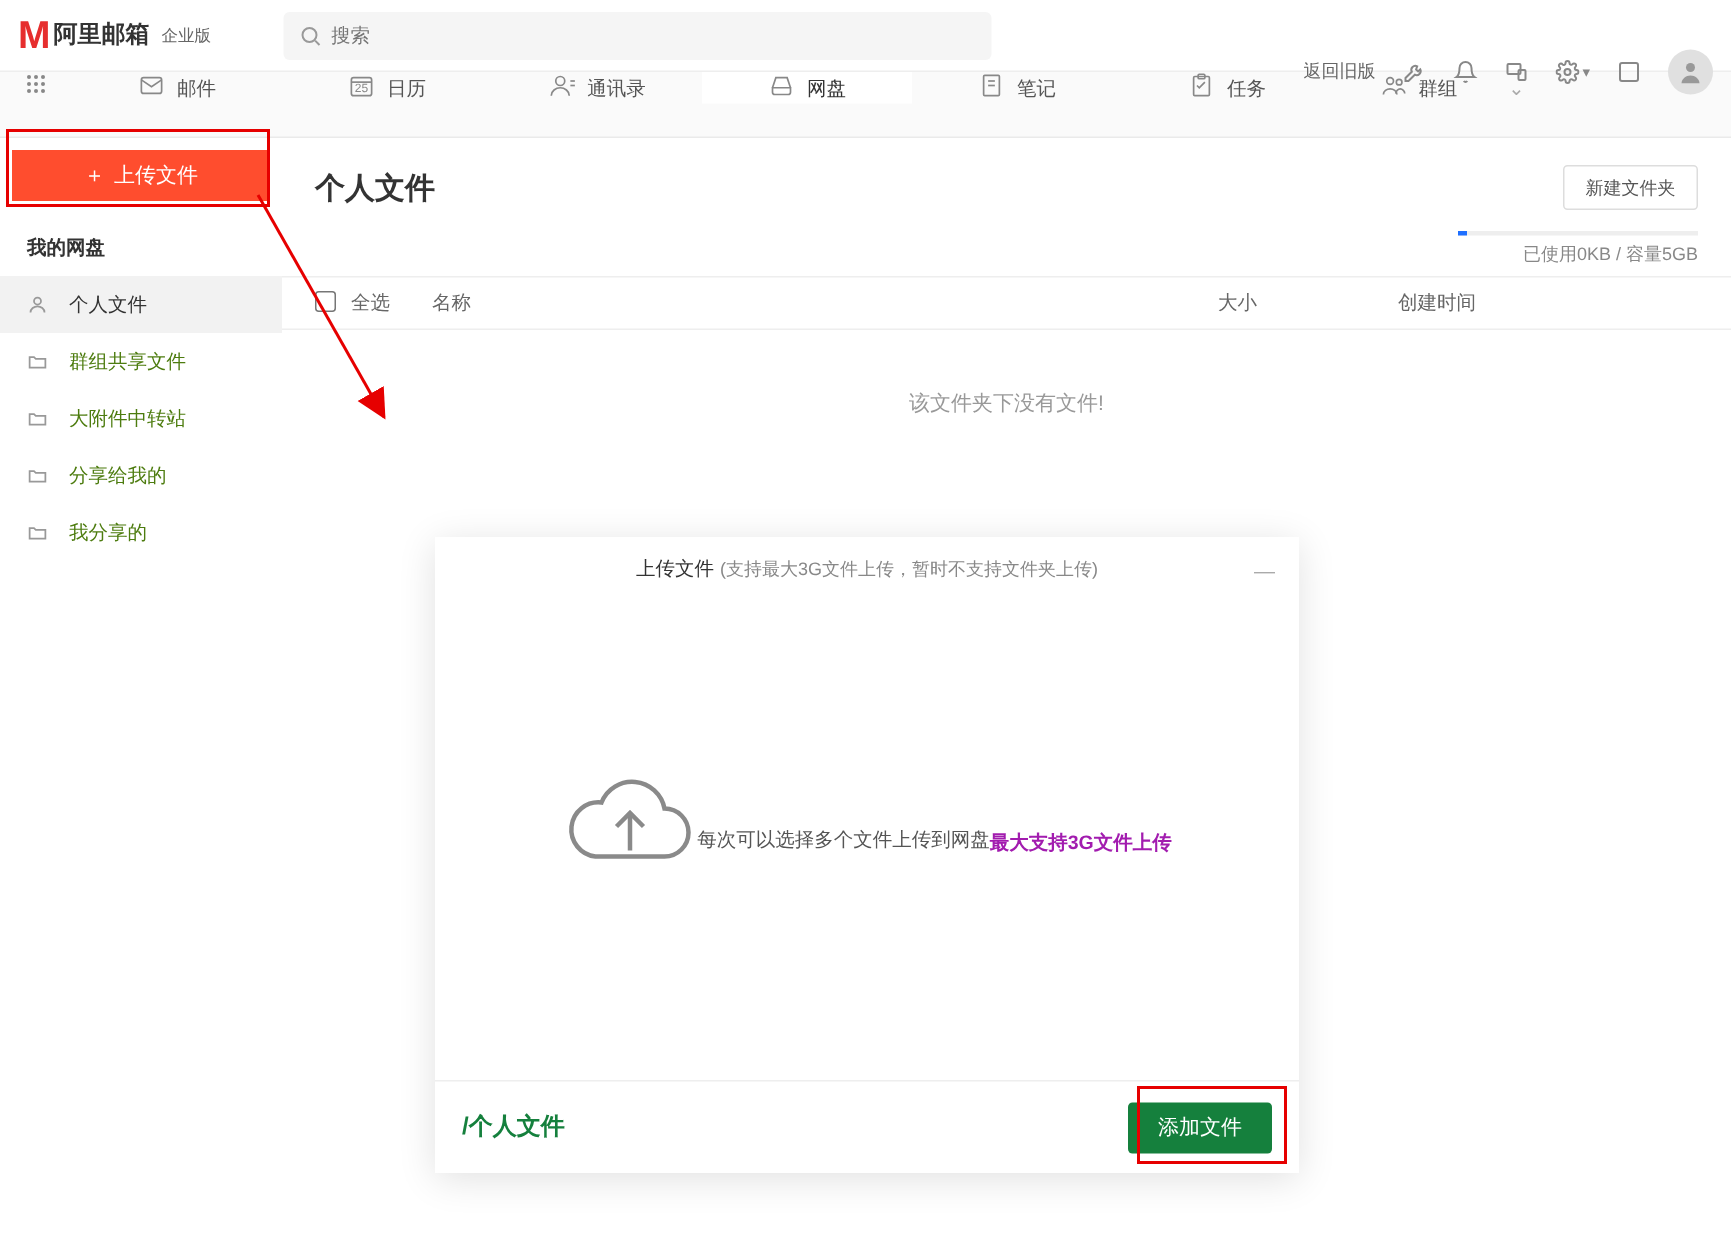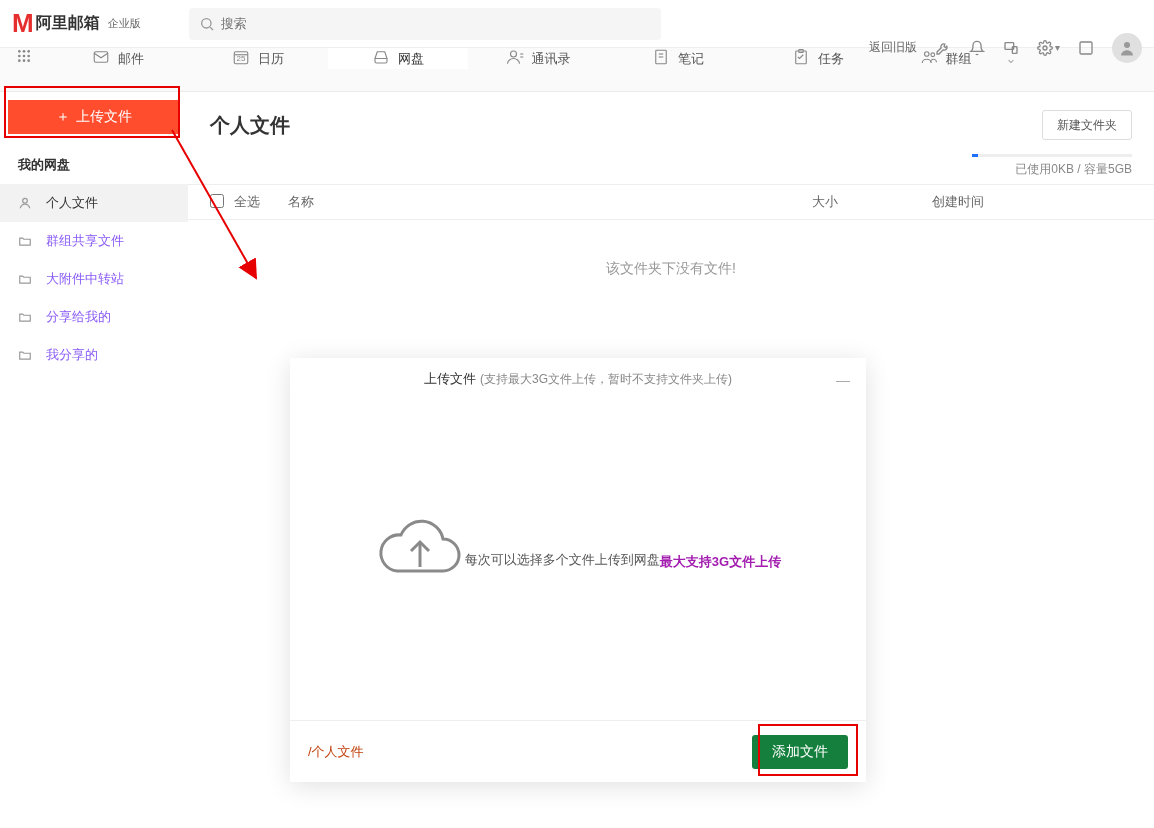--- a/index.html
+++ b/index.html
@@ -29,21 +29,21 @@
 .navtab.group { flex: 0 0 160px; justify-content: center; }
 .chev { margin-left: 26px; color:#aaa; }
 
 
 .main { display: flex; height: calc(828px - 48px - 44px); }
 .sidebar { width: 188px; padding-top: 0; }
 .upload-btn-wrap { padding: 8px; position: relative; }
 .upload-btn { width: 100%; height: 34px; background: #ff4d2e; color: #fff; border: none; font-size: 14px; display: flex; align-items: center; justify-content: center; gap: 6px; cursor: pointer; }
 .annot-box1 { position: absolute; border: 2px solid #e60000; left: 4px; top: -6px; width: 176px; height: 52px; pointer-events: none; }
 .side-title { font-size: 13px; font-weight: bold; padding: 14px 18px 10px; }
-.side-item { height: 38px; display: flex; align-items: center; gap: 12px; padding: 0 18px; color: #8b5cf6; cursor: pointer; }
+.side-item { height: 38px; display: flex; align-items: center; gap: 12px; padding: 0 18px; color: #4d7c0f; cursor: pointer; }
 .side-item.active { background: #f2f2f2; color: #333; }
 .side-item .ic { color: #999; width: 16px; display:flex; }
 
 
 .content { flex: 1; padding: 0 0 0 0; position: relative; }
 .content-head { display: flex; align-items: center; padding: 18px 22px 10px; }
 .page-title { font-size: 20px; font-weight: bold; }
 .new-folder-btn { margin-left: auto; height: 30px; padding: 0 14px; border: 1px solid #ddd; background: #fff; border-radius: 3px; font-size: 12px; color: #555; cursor: pointer; }
 .quota-row { text-align: right; padding: 4px 22px 6px; font-size: 12px; color: #888; }
 .quota-bar { height: 3px; background: #eee; margin: 0 0 4px auto; width: 160px; position: relative; }
@@ -62,21 +62,21 @@
 
 .dialog { position: absolute; left: 290px; top: 358px; width: 576px; height: 424px; background: #fff; box-shadow: 0 4px 24px rgba(0,0,0,0.12); display: flex; flex-direction: column; }
 .dlg-head { height: 42px; display: flex; align-items: center; justify-content: center; position: relative; font-size: 13px; }
 .dlg-head .hint { color: #888; font-size: 12px; margin-left: 4px; }
 .dlg-min { position: absolute; right: 16px; top: 14px; color: #aaa; cursor: pointer; font-size: 14px; }
 .dlg-body { flex: 1; display: flex; flex-direction: row; align-items: center; justify-content: center; color: #666; }
 .cloud-ic { color: #8a8a8a; margin-bottom: 18px; }
 .dlg-line1 { font-size: 13px; color: #555; }
 .dlg-line2 { font-size: 13px; color: #a21caf; margin-top: 4px; font-weight: bold; }
 .dlg-foot { height: 62px; border-top: 1px solid #eee; display: flex; align-items: center; padding: 0 18px; }
-.dlg-path { font-size: 13px; color: #c2410c; }
+.dlg-path { font-size: 16px; color: #15803d; font-weight: bold; }
 .add-file-btn { margin-left: auto; height: 34px; padding: 0 20px; background: #15803d; color: #fff; border: none; border-radius: 3px; font-size: 14px; cursor: pointer; }
 .annot-box2 { position: absolute; border: 2px solid #e60000; right: 8px; bottom: 6px; width: 100px; height: 52px; pointer-events: none; }
 
 input[type=checkbox]{ width:14px; height:14px; }
 </style>
 </head>
 <body>
 
 <div class="topbar">
   <div class="logo">
@@ -156,35 +156,35 @@
         </svg></span>
     <span>邮件</span>
   </div>
   <div class="navtab">
     <span class="ic" style="position:relative"><svg width="18" height="18" viewBox="0 0 24 24" fill="none" stroke="currentColor" stroke-width="1.5">
           <rect x="3" y="5" width="18" height="16" rx="2"></rect>
           <line x1="3" y1="9" x2="21" y2="9"></line>
         </svg><span style="position:absolute;left:0;right:0;top:6px;text-align:center;font-size:8px;color:#888">25</span></span>
     <span>日历</span>
   </div>
-  <div class="navtab active">
-    <span class="ic"><svg width="18" height="18" viewBox="0 0 24 24" fill="none" stroke="currentColor" stroke-width="1.5">
-          <path d="M4 14h16a0 0 0 0 1 0 0v4a2 2 0 0 1-2 2H6a2 2 0 0 1-2-2v-4z"></path>
-          <path d="M4 14l3-9h10l3 9"></path>
-        </svg></span>
-    <span>网盘</span>
-  </div>
   <div class="navtab">
     <span class="ic"><svg width="18" height="18" viewBox="0 0 24 24" fill="none" stroke="currentColor" stroke-width="1.5">
           <circle cx="10" cy="8" r="4"></circle>
           <path d="M2 21c0-4 4-7 8-7s8 3 8 7"></path>
           <line x1="19" y1="8" x2="23" y2="8"></line>
           <line x1="19" y1="12" x2="23" y2="12"></line>
         </svg></span>
     <span>通讯录</span>
+  </div>
+  <div class="navtab active">
+    <span class="ic"><svg width="18" height="18" viewBox="0 0 24 24" fill="none" stroke="currentColor" stroke-width="1.5">
+          <path d="M4 14h16a0 0 0 0 1 0 0v4a2 2 0 0 1-2 2H6a2 2 0 0 1-2-2v-4z"></path>
+          <path d="M4 14l3-9h10l3 9"></path>
+        </svg></span>
+    <span>网盘</span>
   </div>
   <div class="navtab">
     <span class="ic"><svg width="18" height="18" viewBox="0 0 24 24" fill="none" stroke="currentColor" stroke-width="1.5">
           <rect x="5" y="3" width="14" height="18" rx="1"></rect>
           <line x1="9" y1="8" x2="15" y2="8"></line>
           <line x1="9" y1="12" x2="15" y2="12"></line>
         </svg></span>
     <span>笔记</span>
   </div>
   <div class="navtab">

